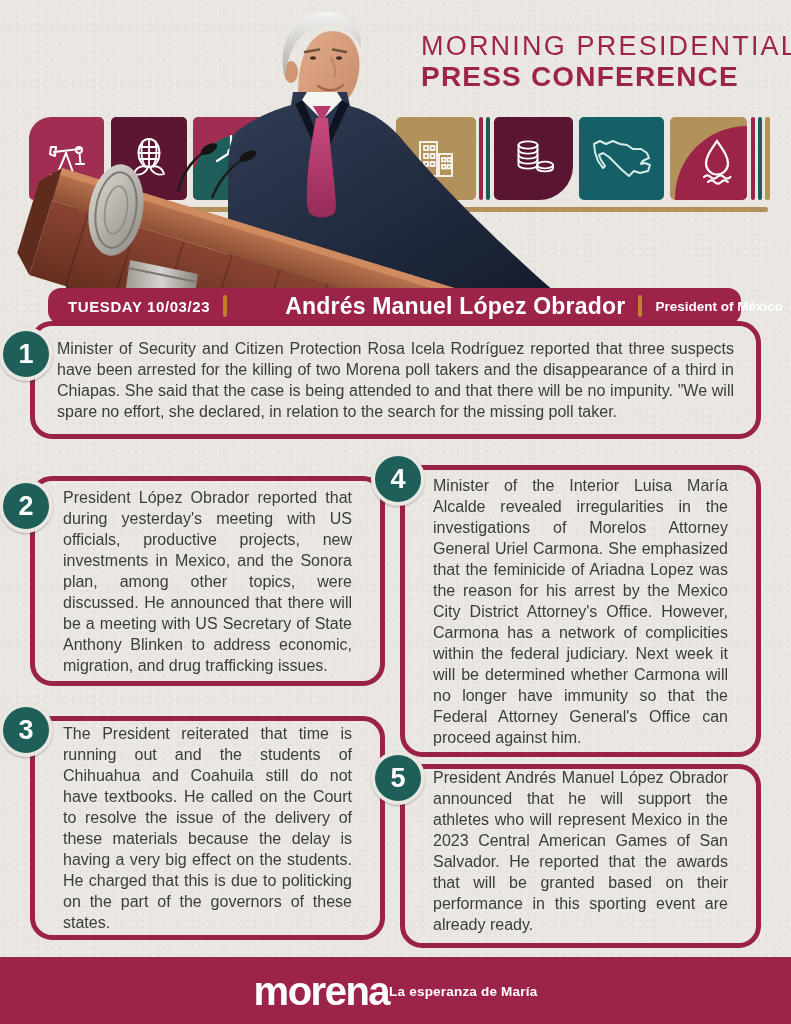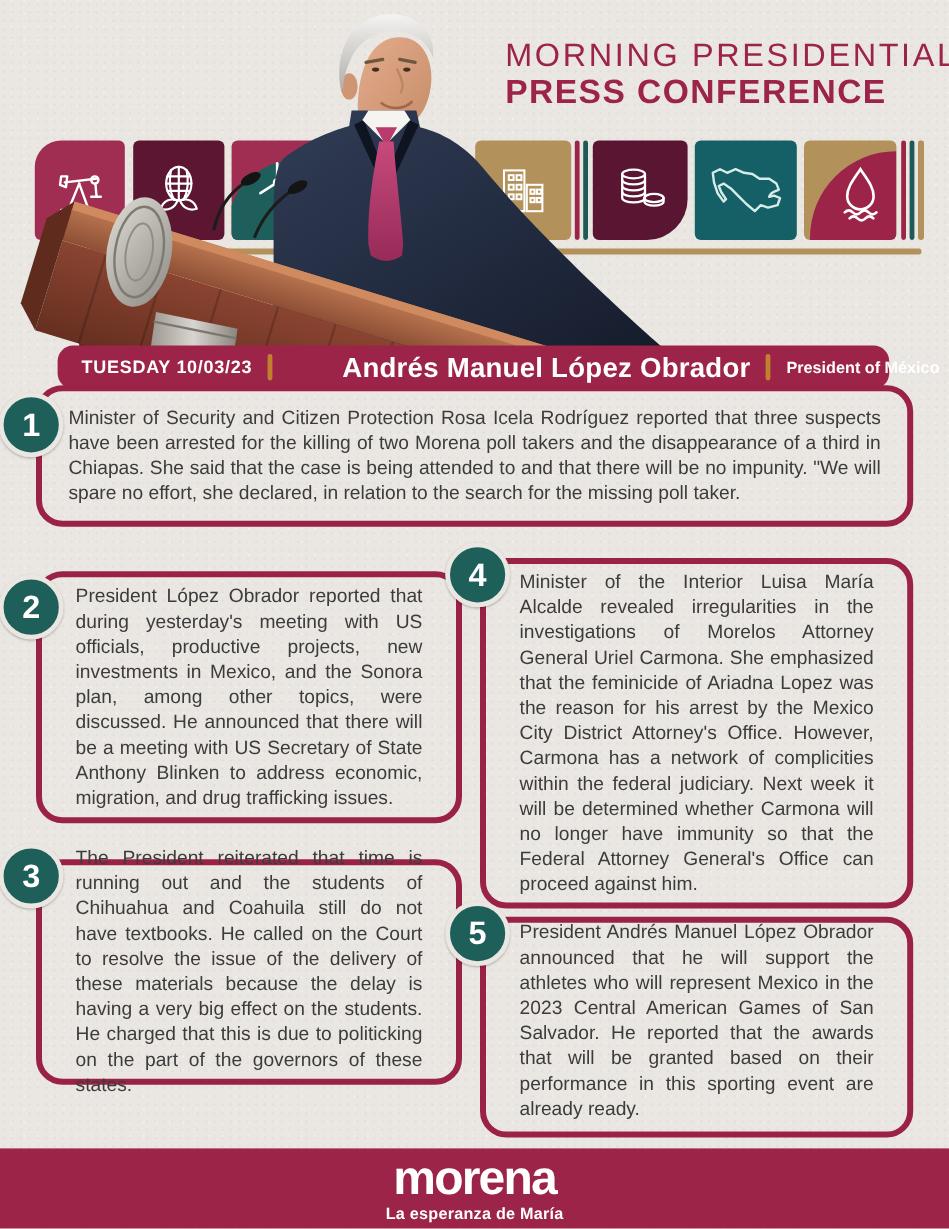--- a/index.html
+++ b/index.html
@@ -54,39 +54,39 @@
   
   .news-box{
     position:absolute; z-index:4; box-sizing:border-box;
     border:5px solid #9b2247; border-radius:22px;
     display:flex; align-items:center;
     padding:8px 28px; color:#3c3c3c;
   }
   .news-box p{margin:0; font-size:16px; line-height:21px; text-align:justify; font-weight:500; hyphens:auto; -webkit-hyphens:auto;}
   .box1{left:30px;  top:321px; width:731px; height:118px; padding:8px 22px;}
   .box2{left:30px;  top:476px; width:355px; height:210px;}
-  .box3{left:30px;  top:716px; width:355px; height:188px;}
+  .box3{left:30px;  top:716px; width:355px; height:224px;}
   .box4{left:400px; top:465px; width:361px; height:292px;}
   .box5{left:400px; top:764px; width:361px; height:184px;align-items:flex-end;}
   .badge{
     position:absolute; z-index:5; width:46px; height:46px; border-radius:50%;
     background:#1e5f5a; border:4px solid #eae7e2;
     color:#fff; font-size:27px; font-weight:800;
     display:flex; align-items:center; justify-content:center;
     box-shadow:0 1px 2px rgba(0,0,0,.25);
   }
   .bg1{left:-1px;  top:327px;}
   .bg2{left:-1px;  top:479px;}
   .bg3{left:-1px;  top:703px;}
   .bg4{left:371px; top:452px;}
   .bg5{left:371px; top:751px;}
   
   .footer{
     position:absolute; left:0; top:957px; width:791px; height:67px; z-index:4;
-    background:#9d2449; color:#fff; display:flex; flex-direction:column; align-items:center; justify-content:center;
+    background:#9d2449; color:#fff; display:flex; flex-direction:row; align-items:center; justify-content:center;
   }
   .morena-logo{font-size:40px; font-weight:800; letter-spacing:-1.5px; line-height:1;}
   .morena-tagline{font-size:13.5px; font-weight:700; margin-top:2px; letter-spacing:.2px;}
 </style>
 </head>
 <body>
 
 <div class="page">
 
   <div class="strip">

